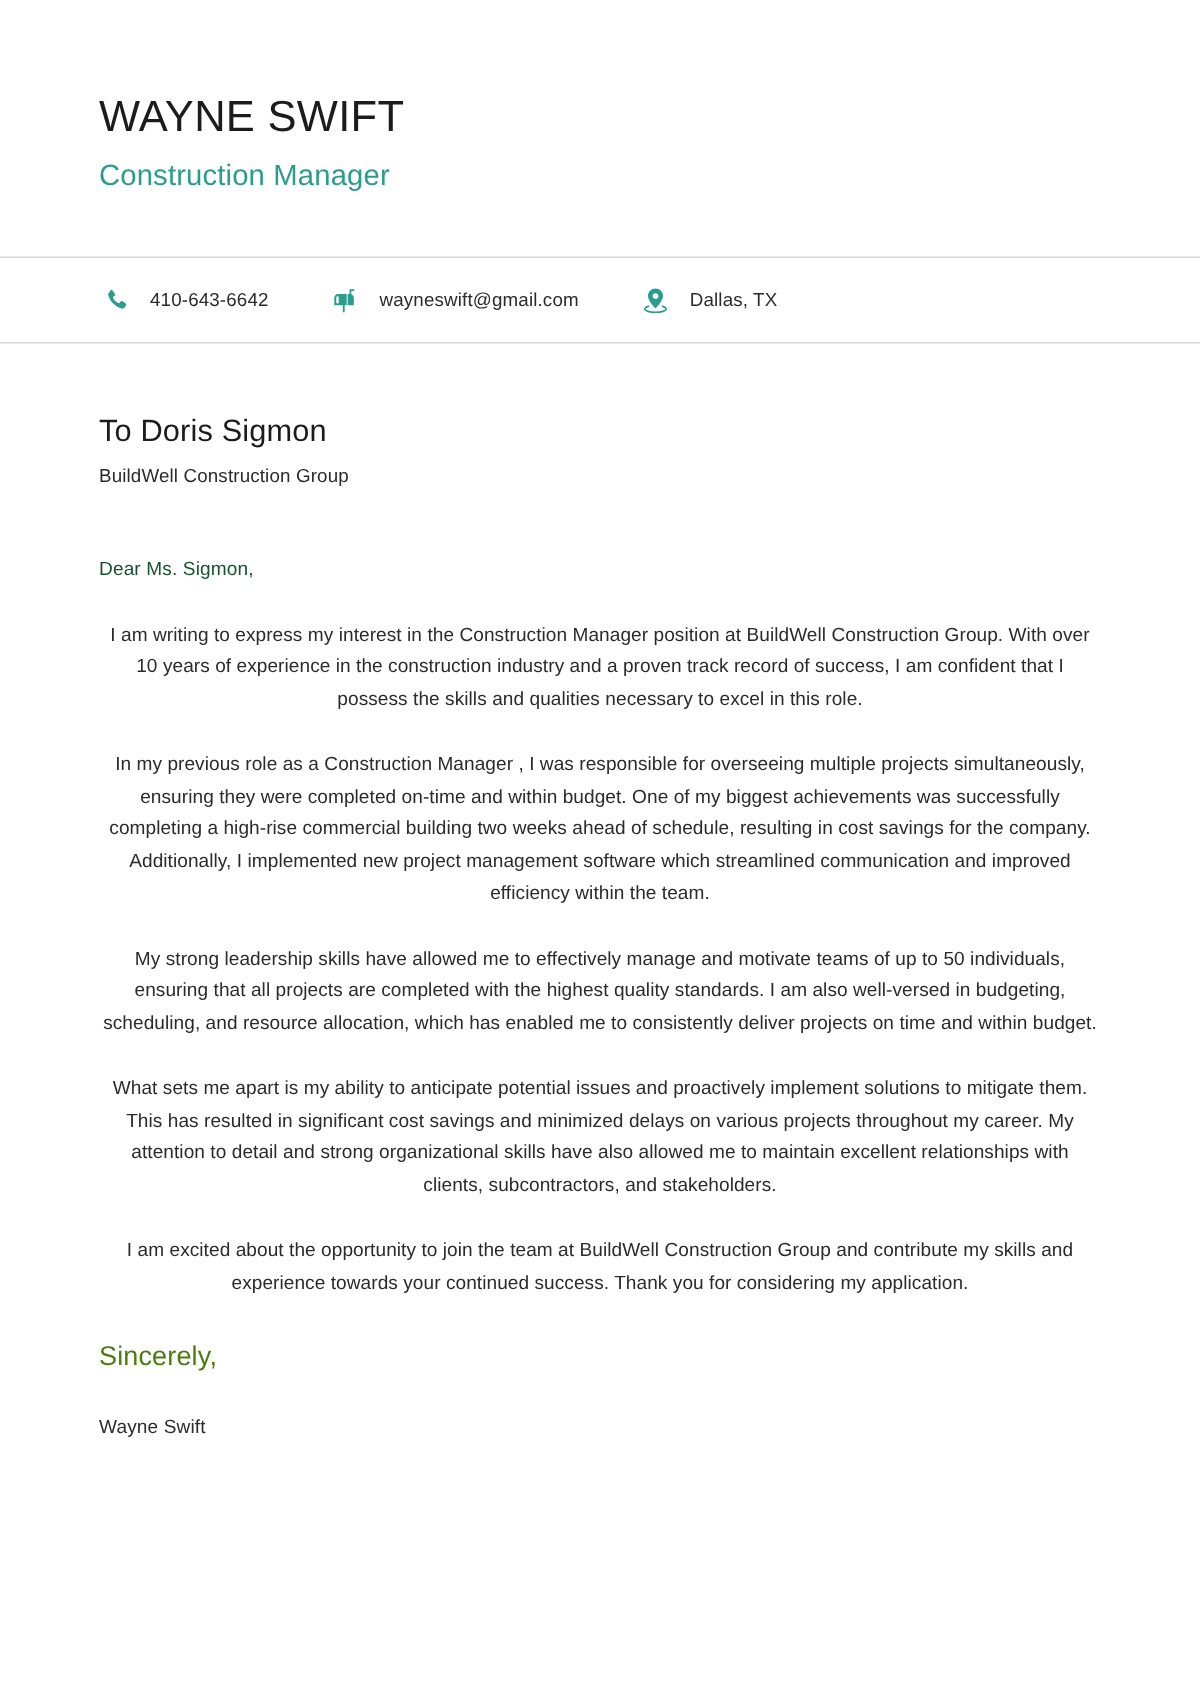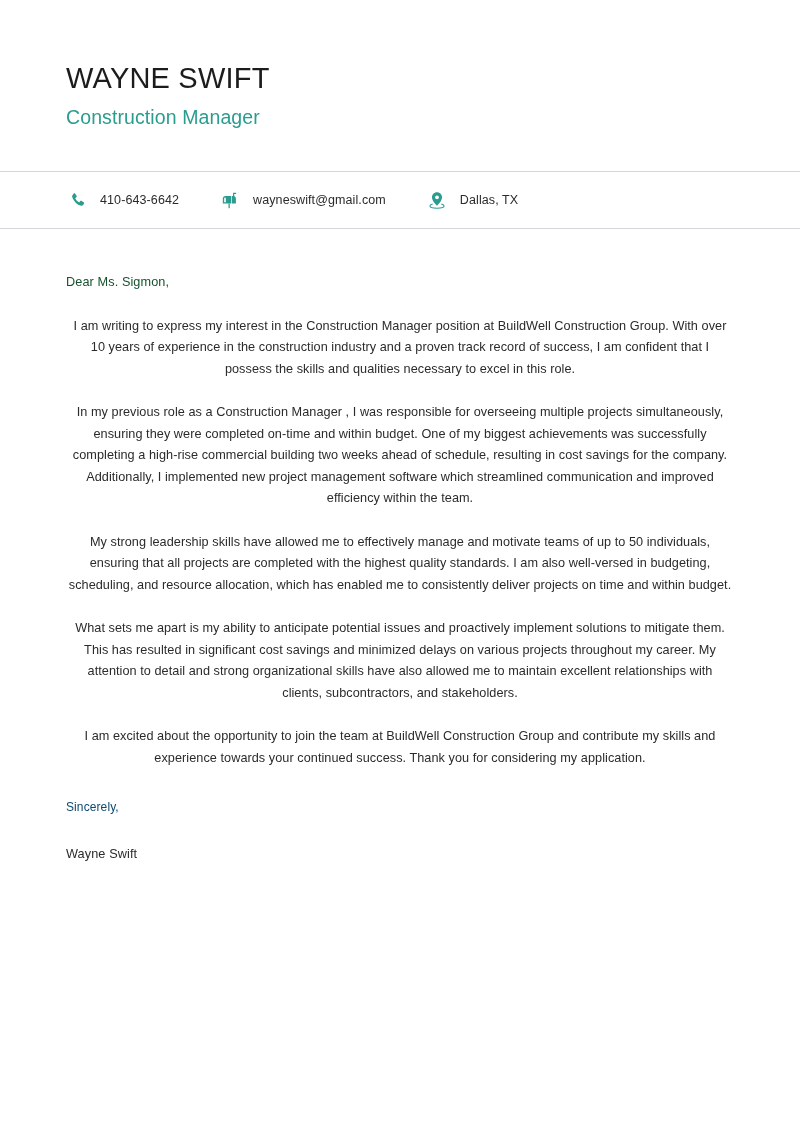--- a/index.html
+++ b/index.html
@@ -105,22 +105,22 @@
     margin-top:22px;
     font-size:12.7px;
     color:#2b2b2b;
     line-height:21.5px;
     letter-spacing:0.05px;
     text-align:center;
     max-width:668px;
   }
   .closing {
     margin-top:28px;
-    font-size:12px;
-    color:#0c4a6e;
+    font-size:18px;
+    color:#4d7c0f;
     line-height:21.5px;
     letter-spacing:0.1px;
   }
   .signature {
     margin-top:25px;
     font-size:12.7px;
     color:#2b2b2b;
     line-height:21.5px;
     letter-spacing:0.1px;
   }
@@ -175,20 +175,24 @@
       </span>
       <span class="contact-text">Dallas, TX</span>
     </div>
 
   </div>
 
   <div class="rule" style="background: rgb(212, 214, 217);"></div>
 
   <div class="letter">
 
+    <div class="recipient">
+      <div class="recipient-name">To Doris Sigmon</div>
+      <div class="recipient-company">BuildWell Construction Group</div>
+    </div>
 
     <div class="salutation">Dear Ms. Sigmon,</div>
 
     <p class="para">I am writing to express my interest in the Construction Manager position at BuildWell Construction Group. With over 10 years of experience in the construction industry and a proven track record of success, I am confident that I possess the skills and qualities necessary to excel in this role.</p>
     <p class="para">In my previous role as a Construction Manager , I was responsible for overseeing multiple projects simultaneously, ensuring they were completed on-time and within budget. One of my biggest achievements was successfully completing a high-rise commercial building two weeks ahead of schedule, resulting in cost savings for the company. Additionally, I implemented new project management software which streamlined communication and improved efficiency within the team.</p>
     <p class="para">My strong leadership skills have allowed me to effectively manage and motivate teams of up to 50 individuals, ensuring that all projects are completed with the highest quality standards. I am also well-versed in budgeting, scheduling, and resource allocation, which has enabled me to consistently deliver projects on time and within budget.</p>
     <p class="para">What sets me apart is my ability to anticipate potential issues and proactively implement solutions to mitigate them. This has resulted in significant cost savings and minimized delays on various projects throughout my career. My attention to detail and strong organizational skills have also allowed me to maintain excellent relationships with clients, subcontractors, and stakeholders.</p>
     <p class="para">I am excited about the opportunity to join the team at BuildWell Construction Group and contribute my skills and experience towards your continued success. Thank you for considering my application.</p>
 
     <div class="closing">Sincerely,</div>

